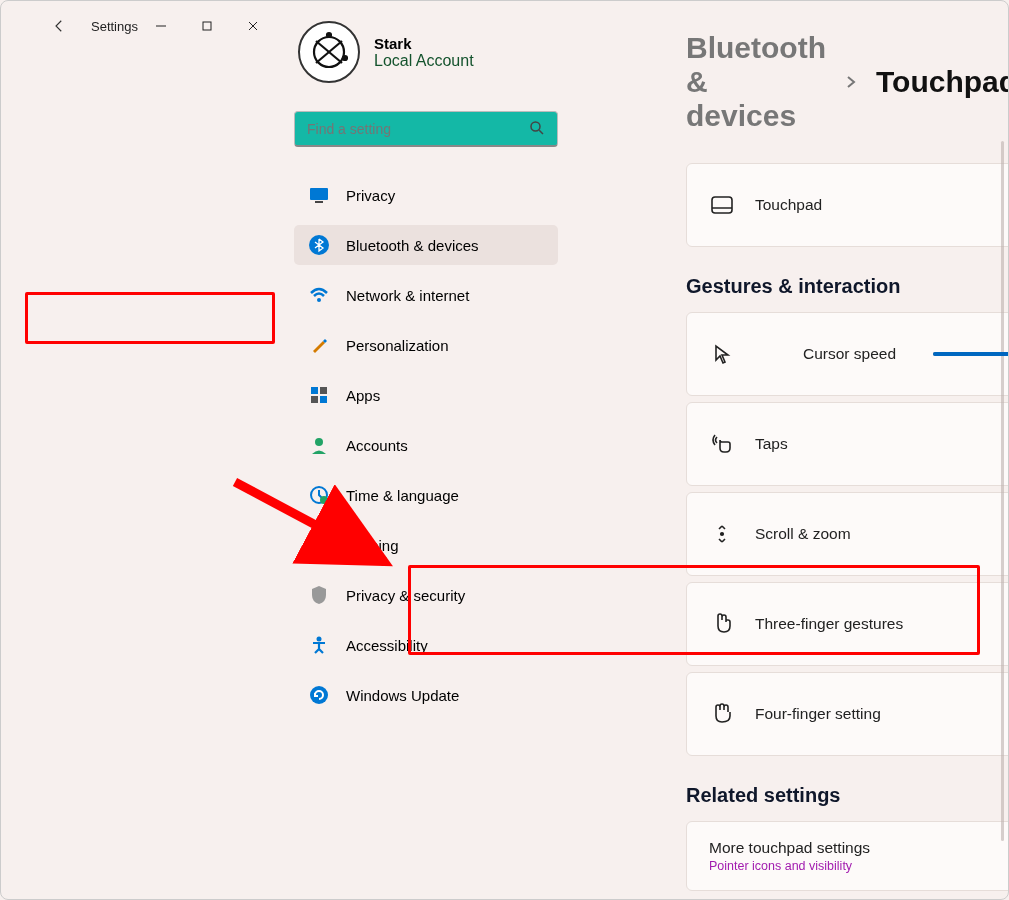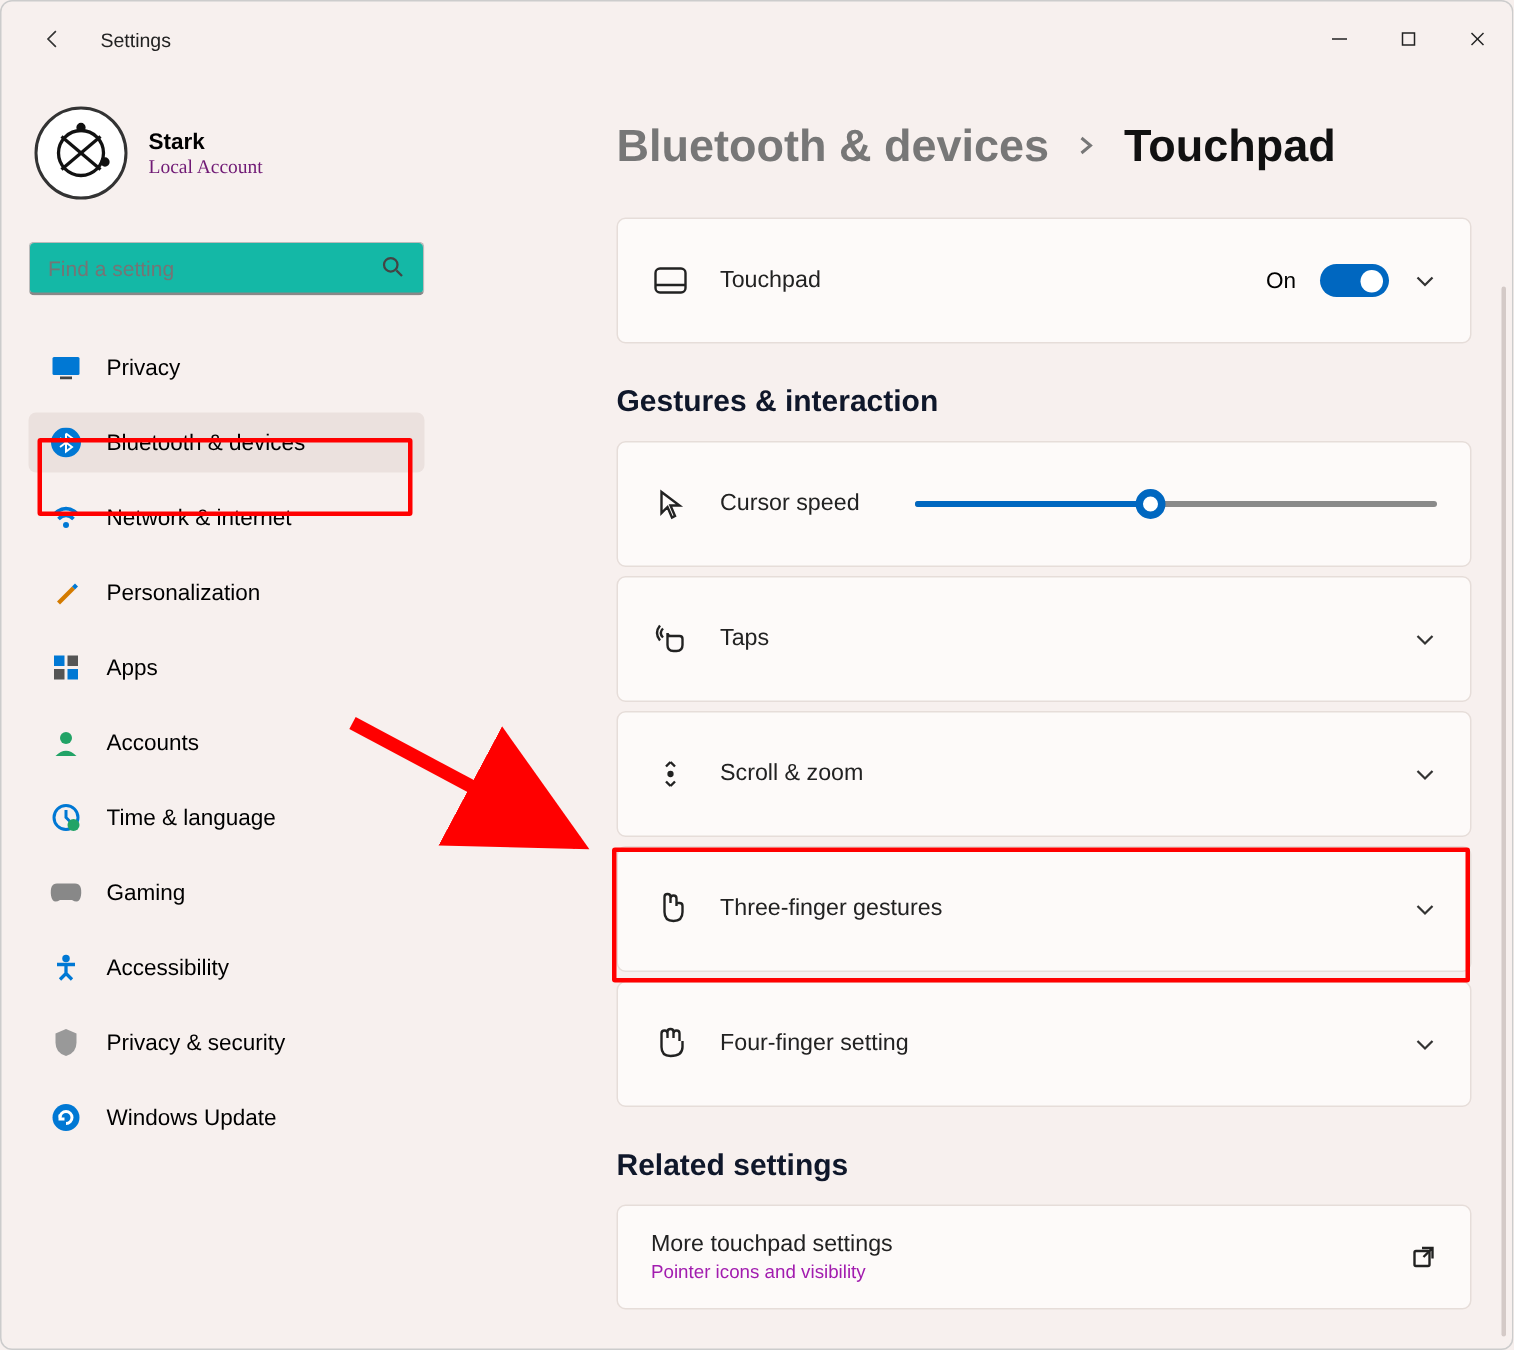--- a/index.html
+++ b/index.html
@@ -1,35 +1,35 @@
 <!DOCTYPE html>
 <html><head>
 <meta charset="utf-8">
 <style>
   * { box-sizing: border-box; margin: 0; padding: 0; font-family: "Segoe UI", Arial, sans-serif; }
   body { width: 1009px; height: 900px; background: #f7f0ee; overflow: hidden; position: relative; }
-  .window { width: 1009px; height: 900px; background: #f7f0ee; display: flex; flex-direction: column; border: 1px solid #ccc; border-radius: 8px; overflow: hidden; }
+  .window { width: 1009px; height: 900px; background: #f7f0ee; display: flex; flex-direction: row; border: 1px solid #ccc; border-radius: 8px; overflow: hidden; padding-left: 24px; }
 
   
   .titlebar { height: 50px; display: flex; align-items: center; padding-left: 22px; }
   .back-arrow { width: 24px; height: 24px; display: flex; align-items: center; justify-content: center; cursor: pointer; }
   .titlebar-title { margin-left: 20px; font-size: 13px; color: #222; }
   .titlebar-buttons { margin-left: auto; display: flex; }
   .tb-btn { width: 46px; height: 32px; display: flex; align-items: center; justify-content: center; cursor: pointer; }
 
   
   .body { flex: 1; display: flex; overflow: hidden; }
   .sidebar { width: 300px; padding: 20px 18px 0 18px; display: flex; flex-direction: column; }
   .content { flex: 1; padding: 30px 0 0 110px; position: relative; overflow: hidden; }
 
   
   .profile { display: flex; align-items: center; gap: 14px; margin-bottom: 28px; padding-left: 4px; }
   .avatar { width: 62px; height: 62px; border-radius: 50%; background: #fff; border: 2px solid #333; display:flex; align-items:center; justify-content:center; }
   .prof-name { font-weight: 600; font-size: 15px; }
-  .prof-sub { font-size: 13px; color: #701a75; font-family: Liberation Serif, serif; }
+  .prof-sub { font-size: 16px; color: #14532d; }
 
   
   .searchbox { position: relative; margin-bottom: 28px; }
   .searchbox input { width: 100%; height: 36px; border: 1px solid #bbb; border-bottom: 2px solid #888; border-radius: 4px; padding: 0 38px 0 12px; background: #14b8a6; font-size: 14px; }
   .searchbox .sicon { position: absolute; right: 10px; top: 8px; width: 20px; height: 20px; }
 
   
   .nav { display: flex; flex-direction: column; }
   .nav-item { display: flex; align-items: center; gap: 16px; height: 40px; padding-left: 14px; border-radius: 5px; cursor: pointer; font-size: 15px; margin-bottom: 10px; position: relative; }
   .nav-item.selected { background: #ebe1de; }
@@ -201,34 +201,34 @@
         <div class="nav-item">
           <span class="nav-icon">
               <svg width="22" height="16" viewBox="0 0 22 16">
                 <path d="M5 2 L17 2 Q22 2 21 10 Q20 16 15 13 L7 13 Q2 16 1 10 Q0 2 5 2 Z" fill="#888"></path>
               </svg>
             </span>
           <span>Gaming</span>
         </div>
         <div class="nav-item">
           <span class="nav-icon">
+              <svg width="18" height="20" viewBox="0 0 18 20">
+                <path d="M9 1 L16 4 L16 10 Q16 17 9 19 Q2 17 2 10 L2 4 Z" fill="#999"></path>
+              </svg>
+            </span>
+          <span>Privacy &amp; security</span>
+        </div>
+        <div class="nav-item">
+          <span class="nav-icon">
               <svg width="20" height="20" viewBox="0 0 20 20">
                 <circle cx="10" cy="4" r="2.5" fill="#0078d4"></circle>
                 <path d="M4 8 L16 8 M10 8 L10 14 M10 14 L6 18 M10 14 L14 18" stroke="#0078d4" stroke-width="2.2"></path>
               </svg>
             </span>
           <span>Accessibility</span>
-        </div>
-        <div class="nav-item">
-          <span class="nav-icon">
-              <svg width="18" height="20" viewBox="0 0 18 20">
-                <path d="M9 1 L16 4 L16 10 Q16 17 9 19 Q2 17 2 10 L2 4 Z" fill="#999"></path>
-              </svg>
-            </span>
-          <span>Privacy &amp; security</span>
         </div>
         <div class="nav-item">
           <span class="nav-icon">
               <svg width="20" height="20" viewBox="0 0 20 20">
                 <circle cx="10" cy="10" r="9" fill="#0078d4"></circle>
                 <path d="M6 10 A4 4 0 1 1 10 14" stroke="#fff" stroke-width="2" fill="none"></path>
                 <path d="M6 8 L6 11 L9 11" stroke="#fff" stroke-width="2" fill="none"></path>
               </svg>
             </span>
           <span>Windows Update</span>
@@ -267,21 +267,21 @@
         </div>
 
         <div class="section-head">Gestures &amp; interaction</div>
 
         <div class="card tall" style="cursor:default;">
           <span class="card-icon">
             <svg width="22" height="22" viewBox="0 0 22 22" fill="none" stroke="#222" stroke-width="1.6">
                 <path d="M5 3 L5 17 L9 13 L12 20 L14 19 L11 12 L17 12 Z"></path>
               </svg>
           </span>
-          <span class="card-label" style="flex:0 0 auto; width:110px;">Cursor speed</span>
+          <span class="card-label" style="flex:0 0 auto; width:110px;margin-left:48px;">Cursor speed</span>
           <div class="slider-wrap">
             <div class="slider-trk">
                 <div class="slider-fill"></div>
                 <div class="slider-thumb"></div>
               </div>
           </div>
         </div>
 
         <div class="card tall">
           <span class="card-icon">

